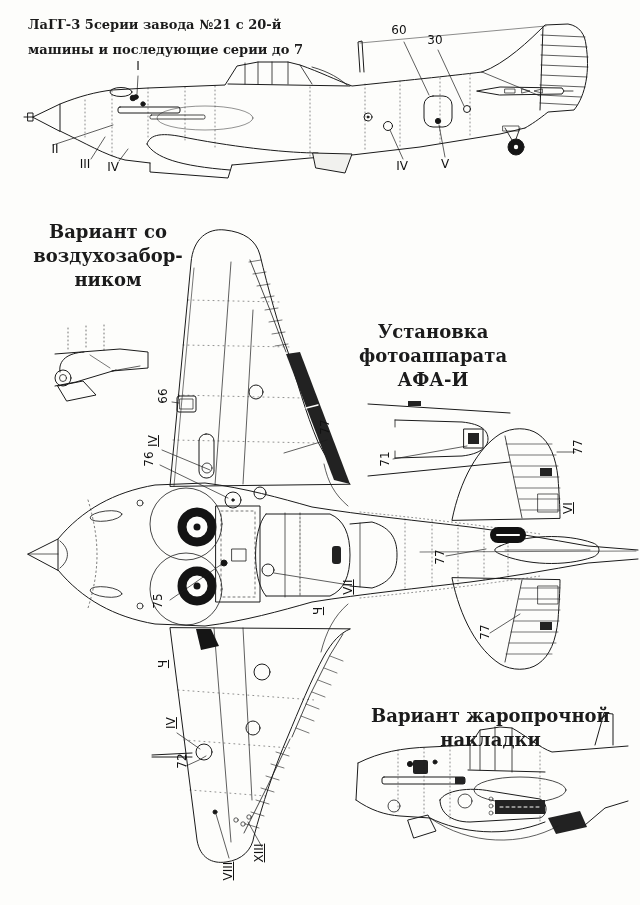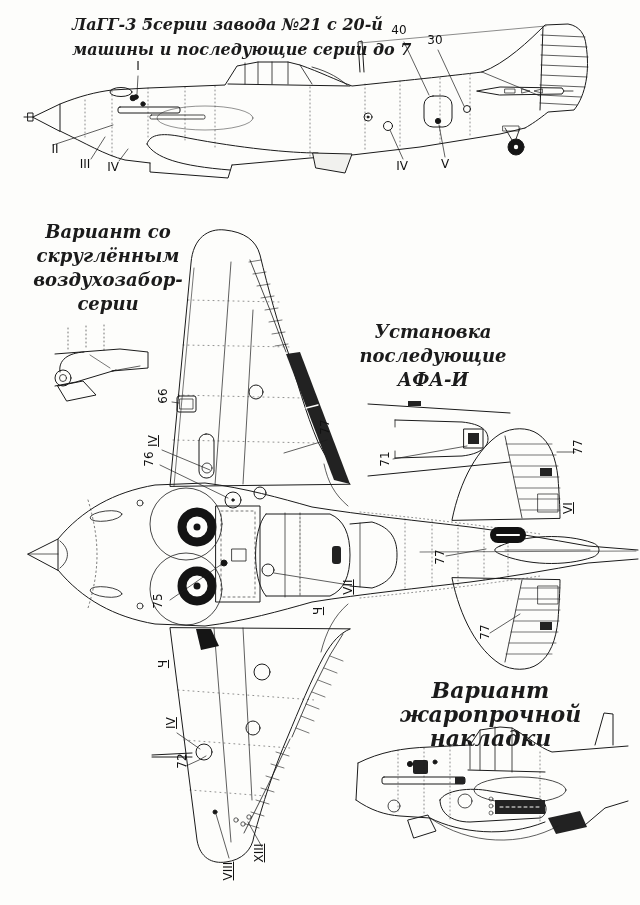--- a/index.html
+++ b/index.html
@@ -1,24 +1,24 @@
 <!DOCTYPE html>
 <html><head>
 <meta charset="utf-8">
 <style>
   html,body{margin:0;padding:0;background:#888;}
   .page{position:relative;width:640px;height:905px;background:#fdfdfb;overflow:hidden;
         font-family:"DejaVu Serif",serif;color:#1b1b1b;}
   svg{position:absolute;left:0;top:0;}
   .title{position:absolute;left:28px;top:12px;width:340px;
-         font-style:italic;font-weight:bold;font-size:16px;line-height:25px;white-space:nowrap;margin-left:44px;}
-  .caption{position:absolute;font-style:italic;font-weight:bold;text-align:center;line-height:24px;}
+         font-weight:bold;font-size:13px;line-height:25px;white-space:nowrap;}
+  .caption{position:absolute;font-weight:bold;text-align:center;line-height:24px;}
   .cap-air{left:18px;top:220px;width:180px;font-size:18px;}
   .cap-cam{left:348px;top:320px;width:170px;font-size:18px;}
-  .cap-heat{left:348px;top:678px;width:285px;font-size:22px;}
+  .cap-heat{left:348px;top:704px;width:285px;font-size:18px;}
   .co{position:absolute;font-family:"DejaVu Sans",sans-serif;font-size:12px;color:#111;
       transform:translate(-50%,-50%);white-space:nowrap;}
   .rot{transform:translate(-50%,-50%) rotate(-90deg);}
   .ul{text-decoration:underline;}
 </style>
 </head>
 <body>
 
 <div class="page">
 
@@ -357,41 +357,40 @@
   </g>
 </svg>
 
 <div class="title">
   <div>ЛаГГ-3  5серии завода №21 с 20-й</div>
   <div>машины и последующие серии до 7</div>
 </div>
 
 <div class="caption cap-air">
   <div>Вариант со</div>
-  <div>скруглённым</div>
   <div>воздухозабор-</div>
-  <div>серии</div>
+  <div>ником</div>
 </div>
 
 <div class="caption cap-cam">
   <div>Установка</div>
-  <div>последующие</div>
+  <div>фотоаппарата</div>
   <div>АФА-И</div>
 </div>
 
 <div class="caption cap-heat">
   <div>Вариант жаропрочной</div>
   <div>накладки</div>
 </div>
 
 <span class="co" style="left:138px;top:66px">I</span>
 <span class="co" style="left:55px;top:149px">II</span>
 <span class="co" style="left:85px;top:164px">III</span>
 <span class="co" style="left:113px;top:167px">IV</span>
-<span class="co" style="left:399px;top:30px">40</span>
+<span class="co" style="left:399px;top:30px">60</span>
 <span class="co" style="left:435px;top:40px">30</span>
 <span class="co" style="left:402px;top:166px">IV</span>
 <span class="co" style="left:445px;top:164px">V</span>
 
 <span class="co rot" style="left:163px;top:396px">66</span>
 <span class="co rot ul" style="left:153px;top:441px">IV</span>
 <span class="co rot" style="left:149px;top:459px">76</span>
 <span class="co rot" style="left:158px;top:601px">75</span>
 <span class="co rot" style="left:325px;top:427px">77</span>
 <span class="co rot ul" style="left:348px;top:587px">VII</span>

